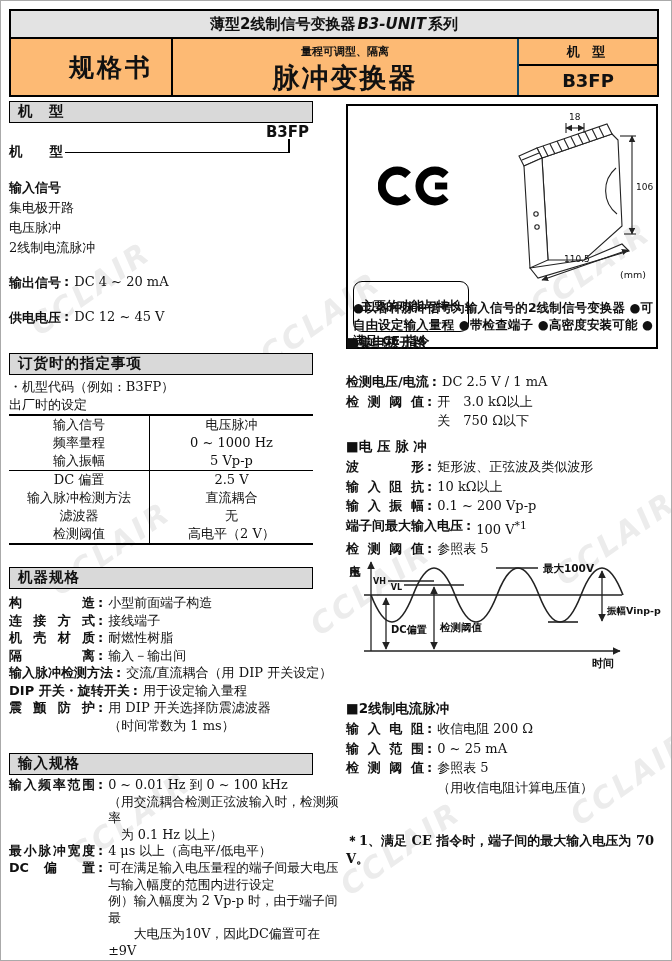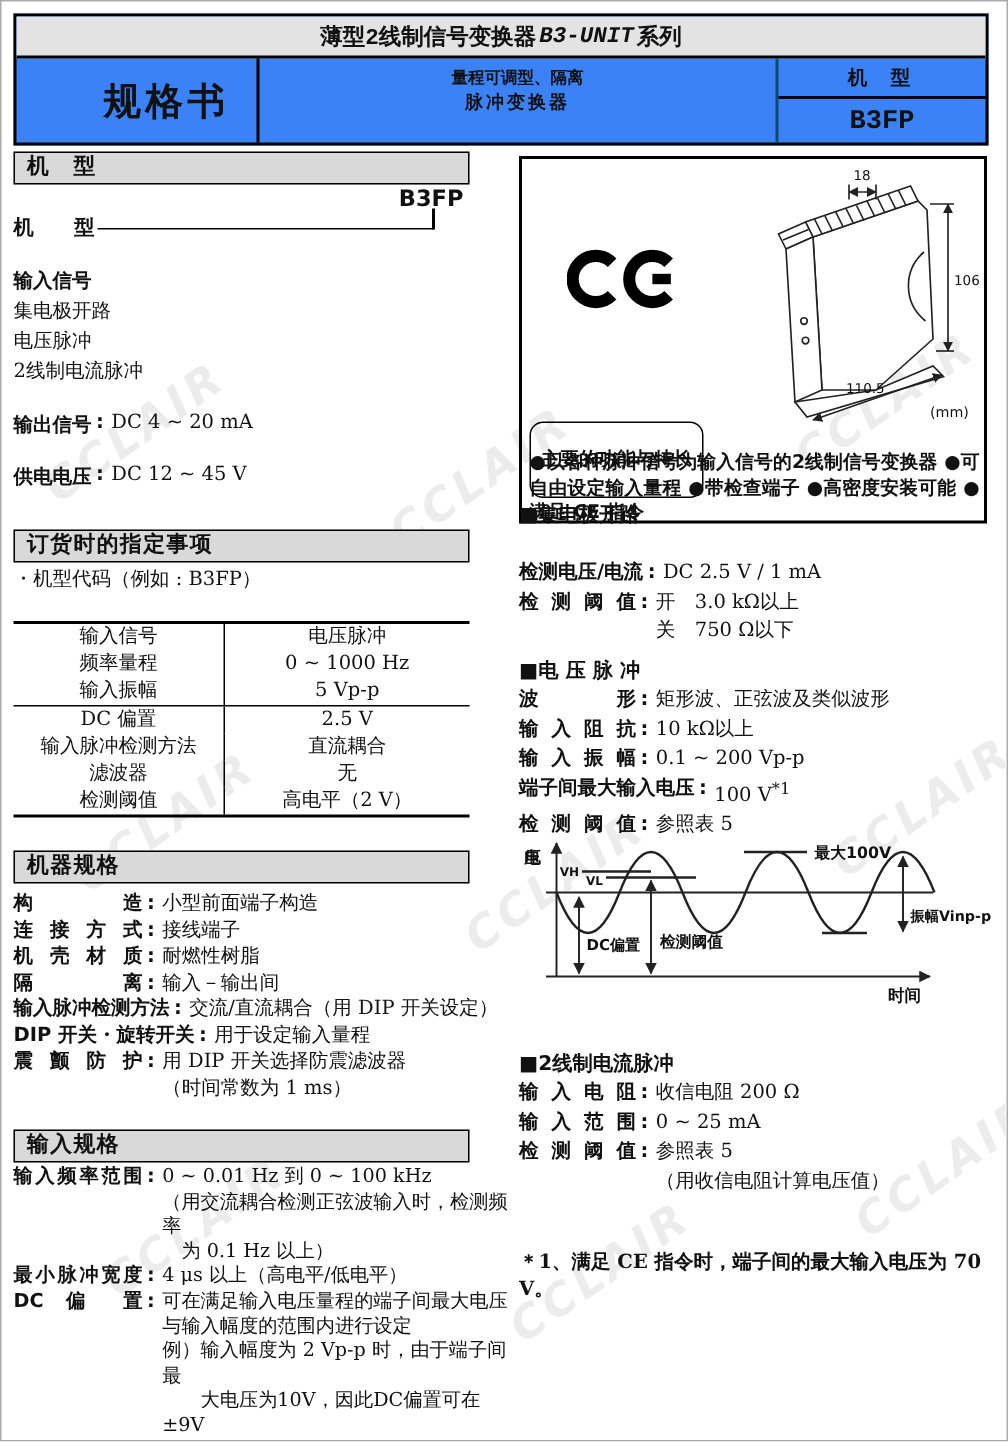--- a/index.html
+++ b/index.html
@@ -3,30 +3,30 @@
 <meta charset="utf-8">
 <style>
   html,body{margin:0;padding:0;background:#fff;}
   #page{position:relative;width:672px;height:961px;background:#fff;color:#111;
         font-family:"DejaVu Sans",sans-serif;overflow:hidden;border:1px solid #aaa;box-sizing:border-box;}
   .wm{position:absolute;z-index:0;font:italic bold 30px "DejaVu Sans",sans-serif;color:#ececec;
       letter-spacing:3px;transform:rotate(-35deg);user-select:none;}
   .blk{position:absolute;z-index:1;}
 
   
-  .hdr{left:8px;top:8px;width:650px;border:2px solid #000;box-sizing:border-box;background:#3b82f6;font-family:Liberation Mono, monospace;}
+  .hdr{left:8px;top:8px;width:650px;border:2px solid #000;box-sizing:border-box;background:#fdba74;}
   .hdr-top{height:26px;background:#e3e3e3;border-bottom:2px solid #000;display:flex;align-items:center;
            justify-content:center;font-weight:bold;font-size:15px;}
   .hdr-top .mdl{font-style:italic;margin:0 2px;}
   .hdr-bot{display:flex;height:56px;}
   .hdr-doc{width:120px;border-right:2px solid #000;display:flex;align-items:center;justify-content:center;
            font-size:25px;font-weight:bold;letter-spacing:3px;padding-left:40px;}
   .hdr-mid{flex:1;border-right:2px solid #0c4a6e;text-align:center;padding-top:5px;box-sizing:border-box;}
   .hdr-mid .small{font-size:11px;font-weight:bold;}
-  .hdr-mid .big{font-size:12px;font-weight:bold;letter-spacing:2px;margin-top:1px;}
+  .hdr-mid .big{font-size:27px;font-weight:bold;letter-spacing:2px;margin-top:1px;}
   .hdr-model{width:138px;display:flex;flex-direction:column;}
   .hdr-model-top{height:25px;border-bottom:2px solid #000;display:flex;align-items:center;justify-content:center;
                  font-size:13px;font-weight:bold;letter-spacing:4px;}
   .hdr-model-bot{flex:1;display:flex;align-items:center;justify-content:center;font-size:18px;font-weight:bold;}
 
   
   .secbar{position:absolute;z-index:1;left:8px;width:304px;height:22px;background:#d9d9d9;
           border:1px solid #000;box-sizing:border-box;font-weight:bold;font-size:14.5px;
           line-height:19px;padding-left:8px;letter-spacing:1px;}
 
@@ -135,20 +135,21 @@
     <div class="srow">
       <span class="slabel lab0">供电电压</span>
       <span class="scolon">:</span>
       <span class="sval">DC 12 ~ 45 V</span>
     </div>
   </div>
 
   <div class="secbar" style="top:352px">订货时的指定事项</div>
   <div class="rows serif" style="left:8px;top:377px;width:330px;line-height:18px">
     <div>・机型代码（例如 : B3FP）</div>
+    <div>出厂时的设定</div>
   </div>
 
   <div class="otable">
     <div class="otr">
       <div class="otd1">输入信号</div>
       <div class="otd2">电压脉冲</div>
     </div>
     <div class="otr">
       <div class="otd1">频率量程</div>
       <div class="otd2">0 ~ 1000 Hz</div>

